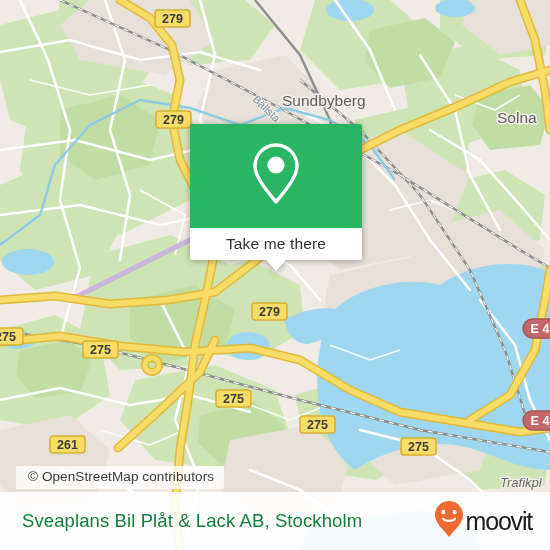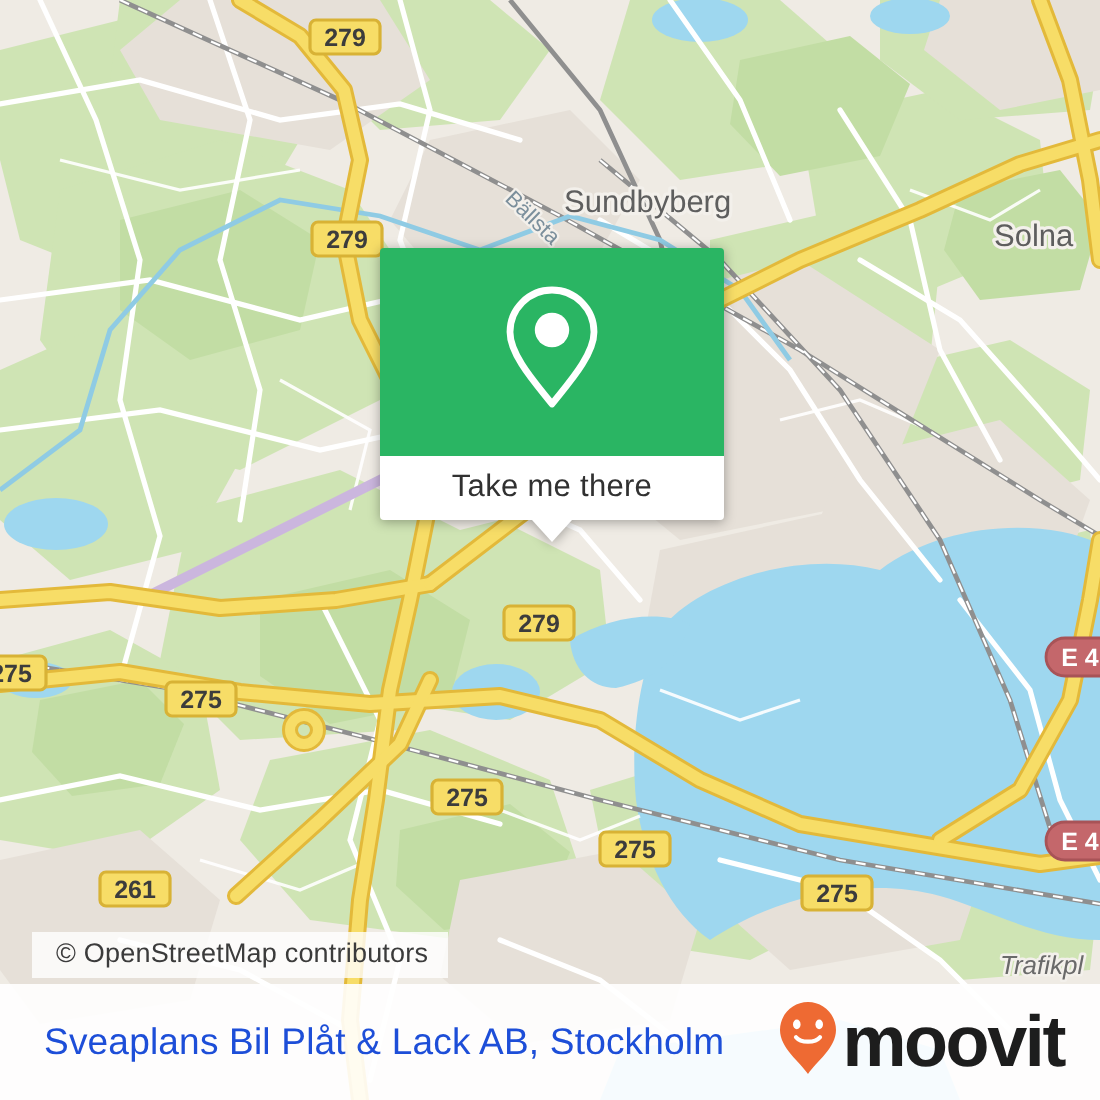--- a/index.html
+++ b/index.html
@@ -50,25 +50,25 @@
   }
 
   
   .footer{
     position:absolute;left:0;top:492px;width:550px;height:58px;
     background:rgba(255,255,255,.90);
     display:flex;align-items:center;justify-content:space-between;
     padding:0 18px 0 22px;box-sizing:border-box;
   }
   .footer-title{
-    font-size:18.5px;color:#1d4ed8;letter-spacing:.1px;white-space:nowrap;
+    font-size:18.5px;color:#15803d;letter-spacing:.1px;white-space:nowrap;
   }
   .brand{display:flex;align-items:center;gap:2px;}
   .brand-word{
-    font-size:36px;font-weight:bold;color:#1d1d1d;
+    font-size:25px;font-weight:normal;color:#1d1d1d;
     letter-spacing:-1.2px;line-height:1;
   }
 
   
   .mlbl{font-family:"Liberation Sans",sans-serif;}
 </style>
 </head>
 <body>
 
 <div id="app">

